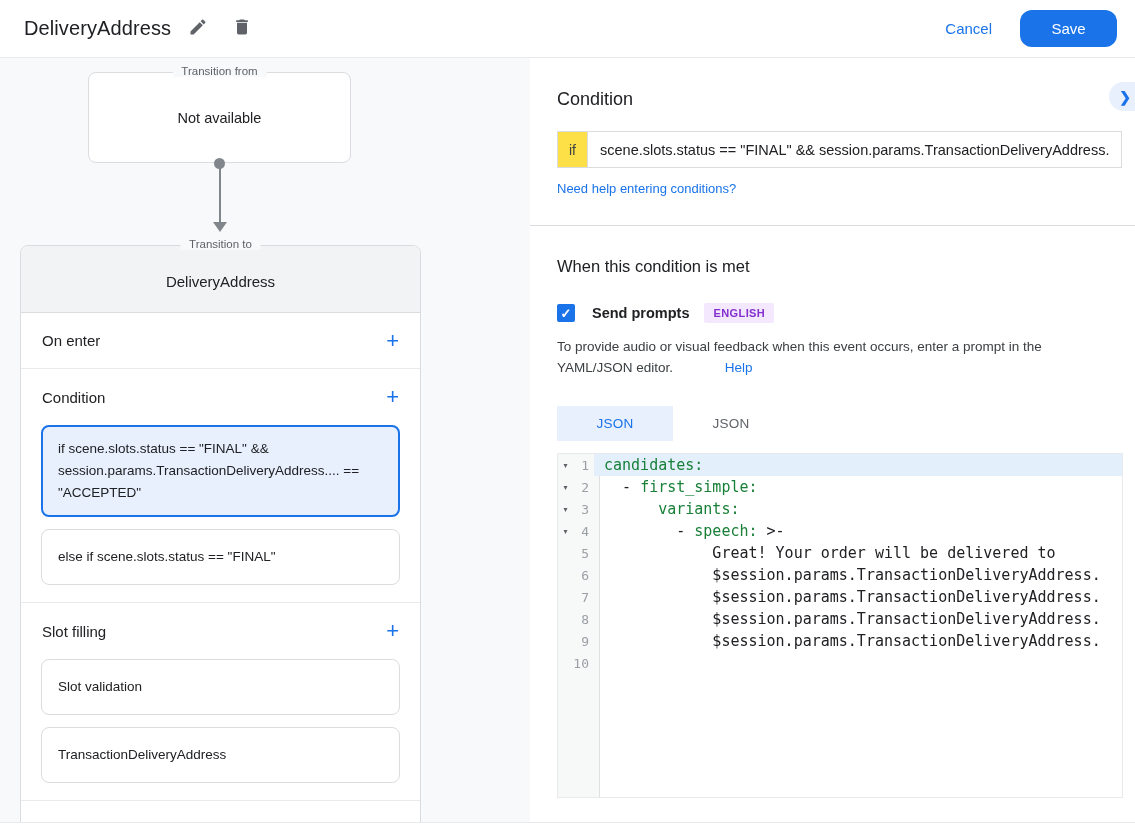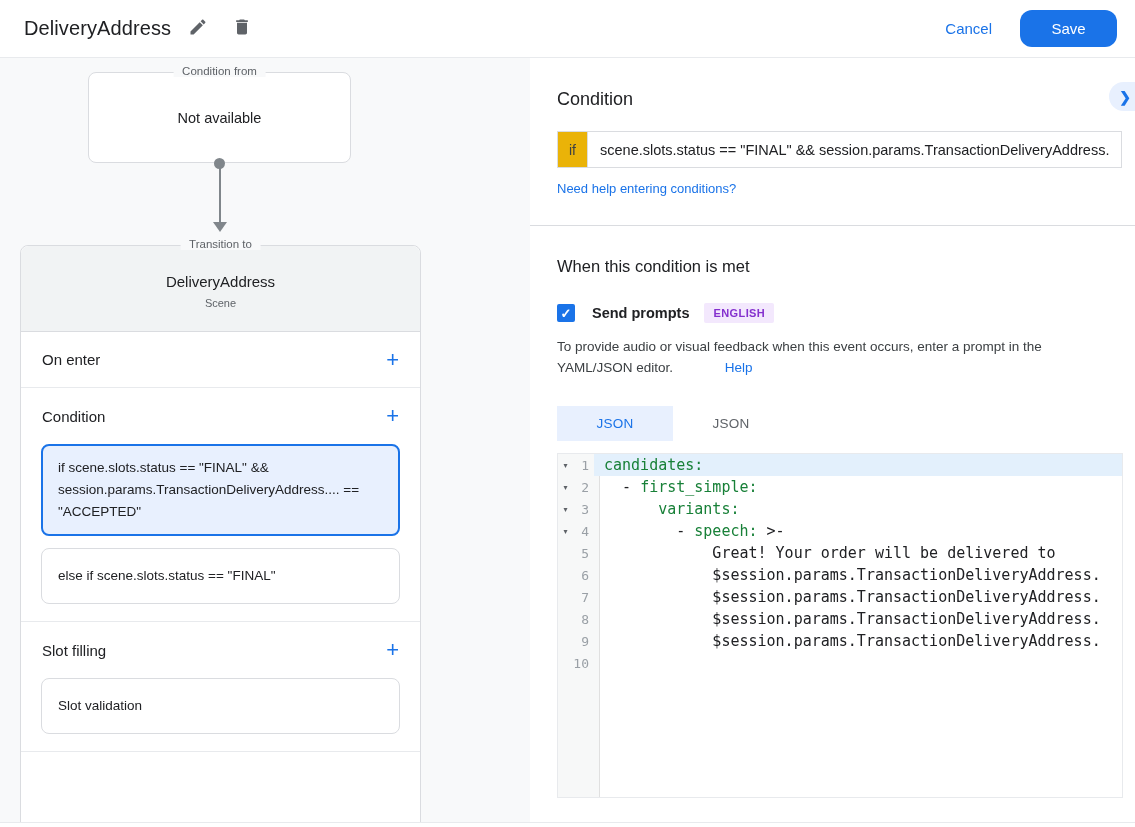--- a/index.html
+++ b/index.html
@@ -59,21 +59,21 @@
 
   
   .panel { flex:1; background:#fff; position:relative; padding:0 0 0 27px; }
   .panel-h1 { font-size:18px; font-weight:400; color:#202124; margin-top:31px; }
   .expand-pill { position:absolute; right:0; top:24px; width:26px; height:29px;
     border:none; border-radius:15px 0 0 15px; background:#e8f0fe; cursor:pointer;
     display:flex; align-items:center; justify-content:center; color:#1a73e8;
     font-size:14px; font-weight:700; padding-left:6px; font-family:inherit; }
   .if-row { margin-top:21px; width:565px; height:37px; border:1px solid #dadce0;
     display:flex; align-items:stretch; background:#fff; }
-  .if-prefix { width:30px; background:#eab308; border-right:1px solid #dadce0;
+  .if-prefix { width:30px; background:#fde047; border-right:1px solid #dadce0;
     display:flex; align-items:center; justify-content:center; font-size:14px; color:#3c4043; }
   .if-input { flex:1; border:none; outline:none; font-size:14.5px; color:#202124;
     padding:0 12px; font-family:inherit; white-space:nowrap; overflow:hidden; }
   .help-link { display:inline-block; margin-top:13px; font-size:13px; color:#1a73e8;
     text-decoration:none; cursor:pointer; }
   .panel-divider { height:1px; background:#dadce0; margin:28px 0 0 -27px; }
   .when-title { font-size:16.5px; font-weight:400; color:#202124; margin-top:31px; }
   .check-row { display:flex; align-items:center; margin-top:27px; cursor:pointer; }
   .checkbox { width:18px; height:18px; border:2px solid #5f6368; border-radius:2px;
     flex:none; display:flex; align-items:center; justify-content:center; }
@@ -126,32 +126,31 @@
   <div class="topbar-right">
     <button class="cancel-btn">Cancel</button>
     <button class="save-btn">Save</button>
   </div>
 </header>
 
 <div class="main">
 
   <aside class="diagram">
     <div class="tfrom">
-      <span class="legend">Condition from</span>
+      <span class="legend">Transition from</span>
       <span class="tfrom-value">Not available</span>
     </div>
     <div class="conn-dot"></div>
     <div class="conn-line"></div>
     <div class="conn-arrow"></div>
 
     <section class="card">
       <span class="legend">Transition to</span>
       <div class="card-header">
         <div class="card-title">DeliveryAddress</div>
-        <div class="card-subtitle">Scene</div>
       </div>
 
       <div class="sec-row bordered">
         <span class="sec-label">On enter</span>
         <button class="plus">+</button>
       </div>
 
       <div class="sec-row">
         <span class="sec-label">Condition</span>
         <button class="plus">+</button>
@@ -160,20 +159,21 @@
           <div class="chip selected">if scene.slots.status == "FINAL" &amp;&amp; session.params.TransactionDeliveryAddress.... == "ACCEPTED"</div>
           <div class="chip">else if scene.slots.status == "FINAL"</div>
         </div>
 
       <div class="sec-row">
         <span class="sec-label">Slot filling</span>
         <button class="plus">+</button>
       </div>
       <div class="chip-list last">
           <div class="chip">Slot validation</div>
+          <div class="chip">TransactionDeliveryAddress</div>
         </div>
 
       <div class="sec-row">
         
         
       </div>
     </section>
   </aside>
 
   <section class="panel">

